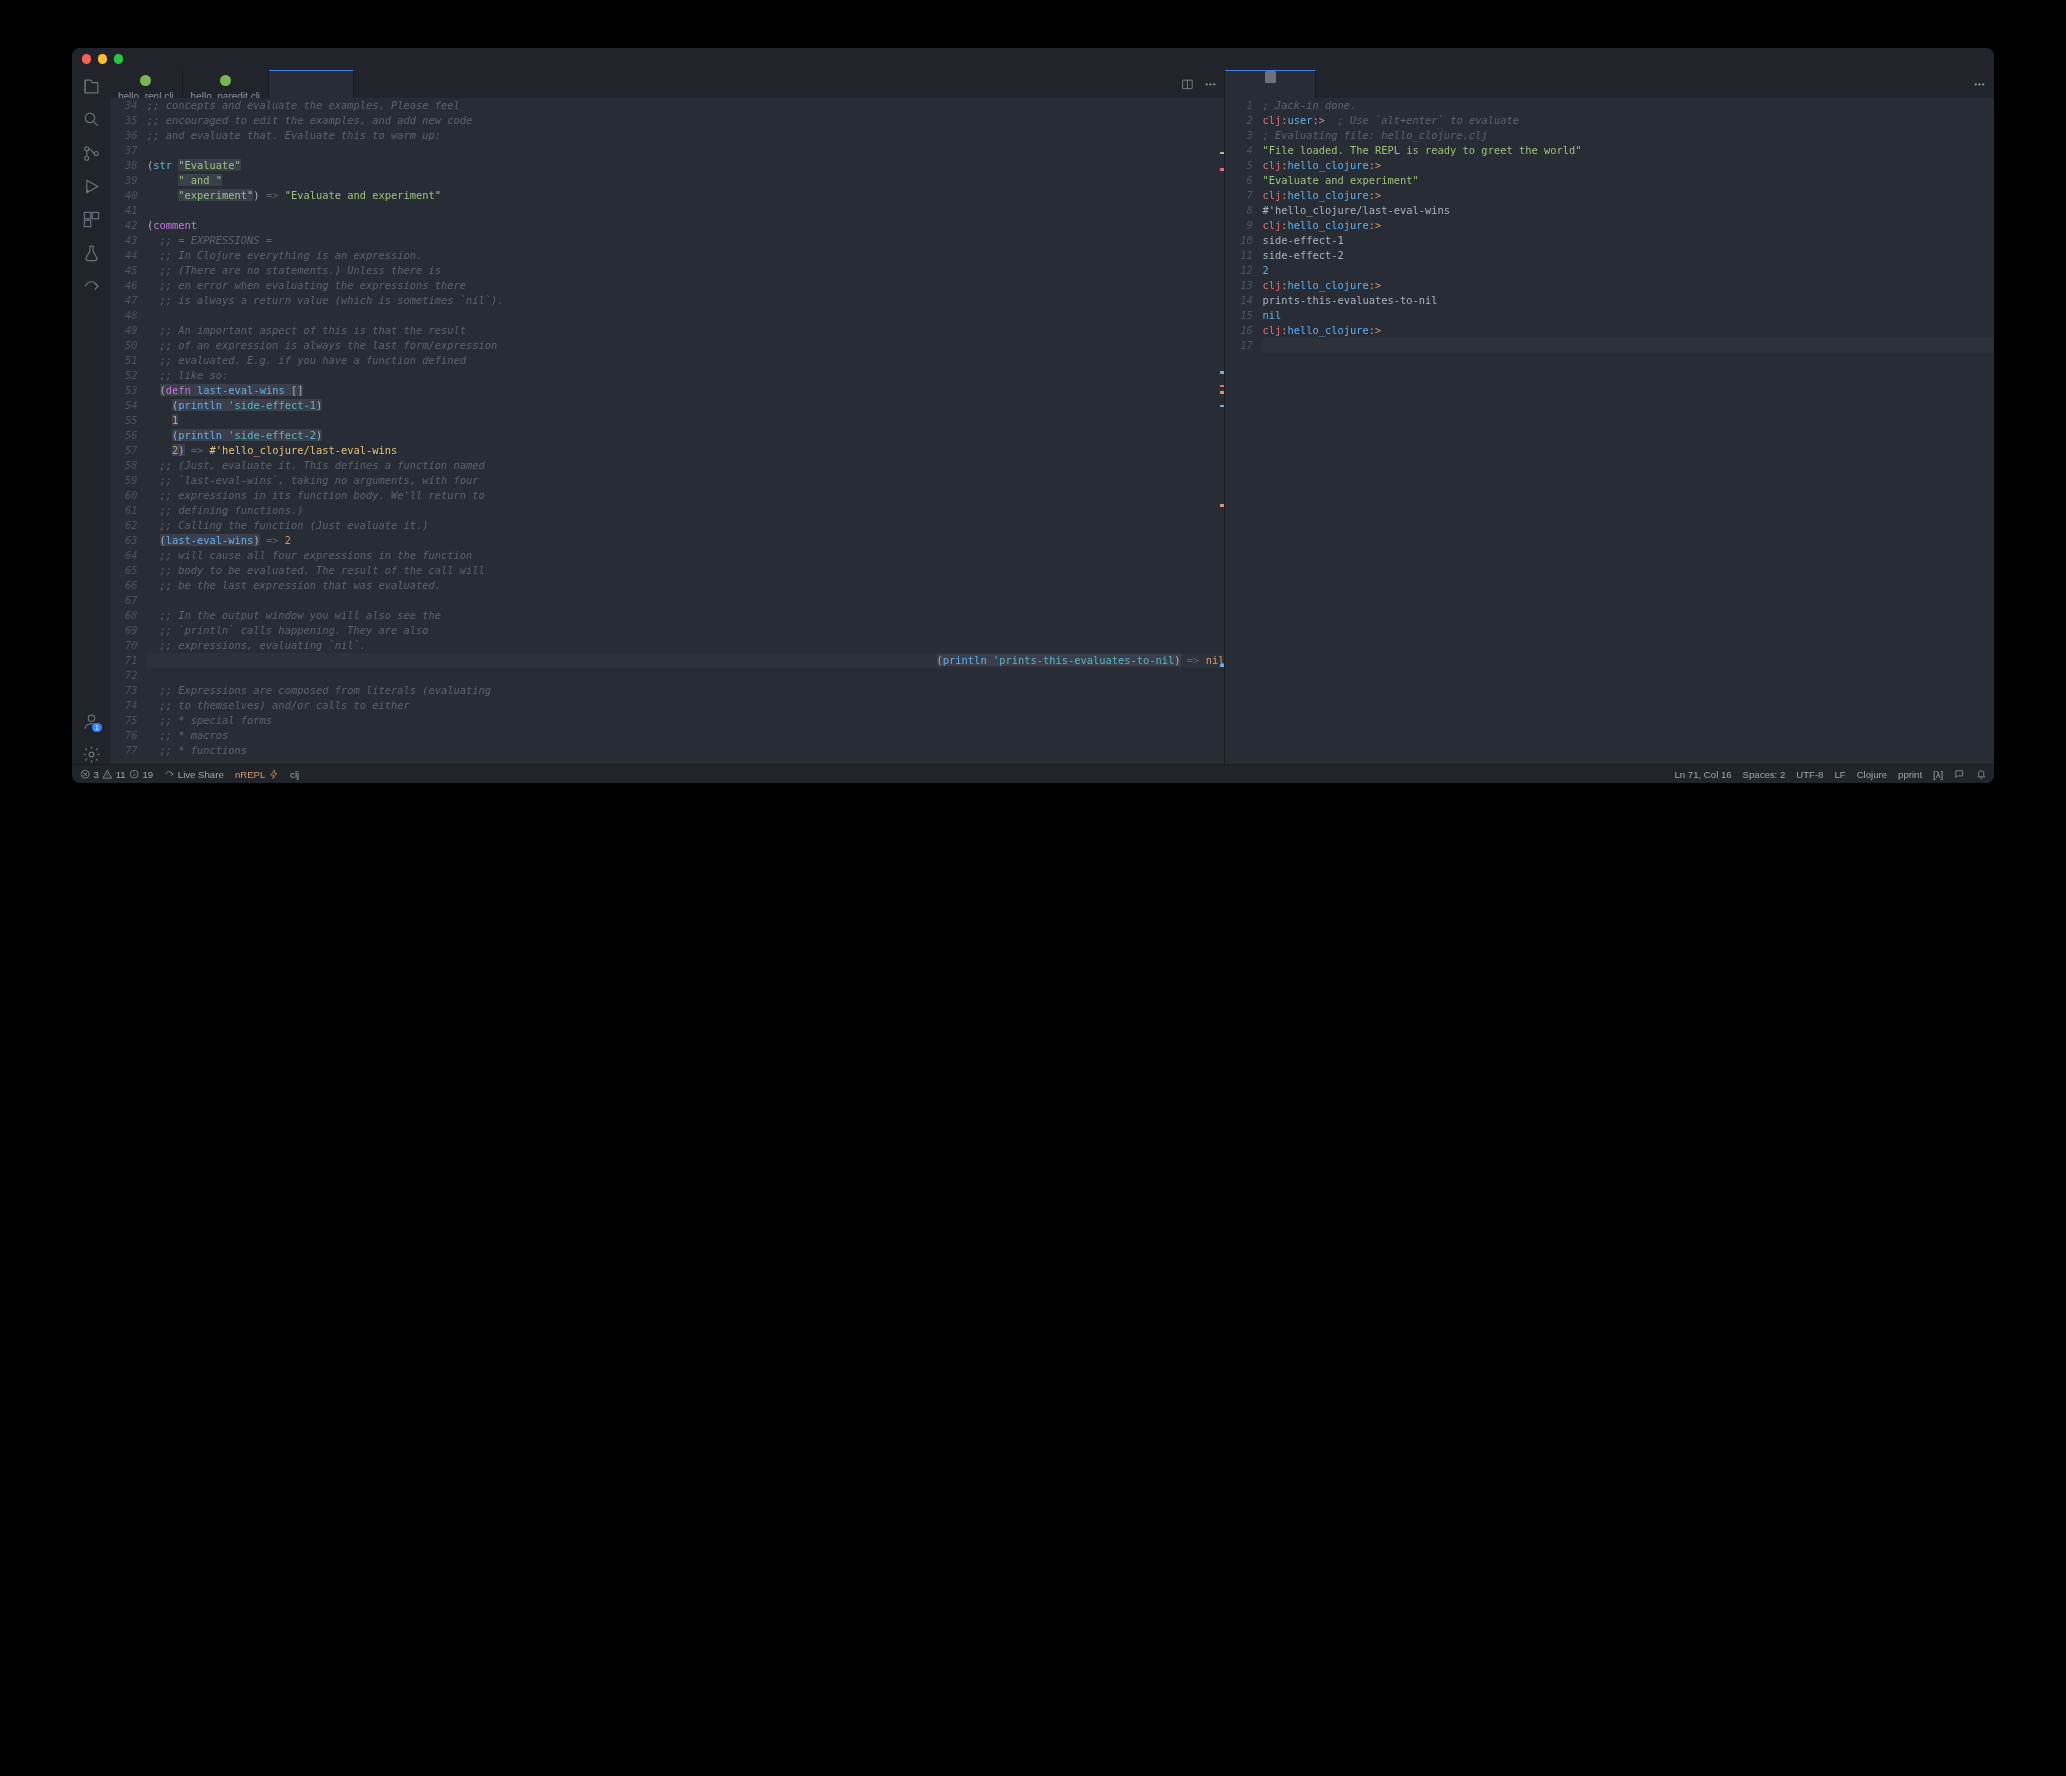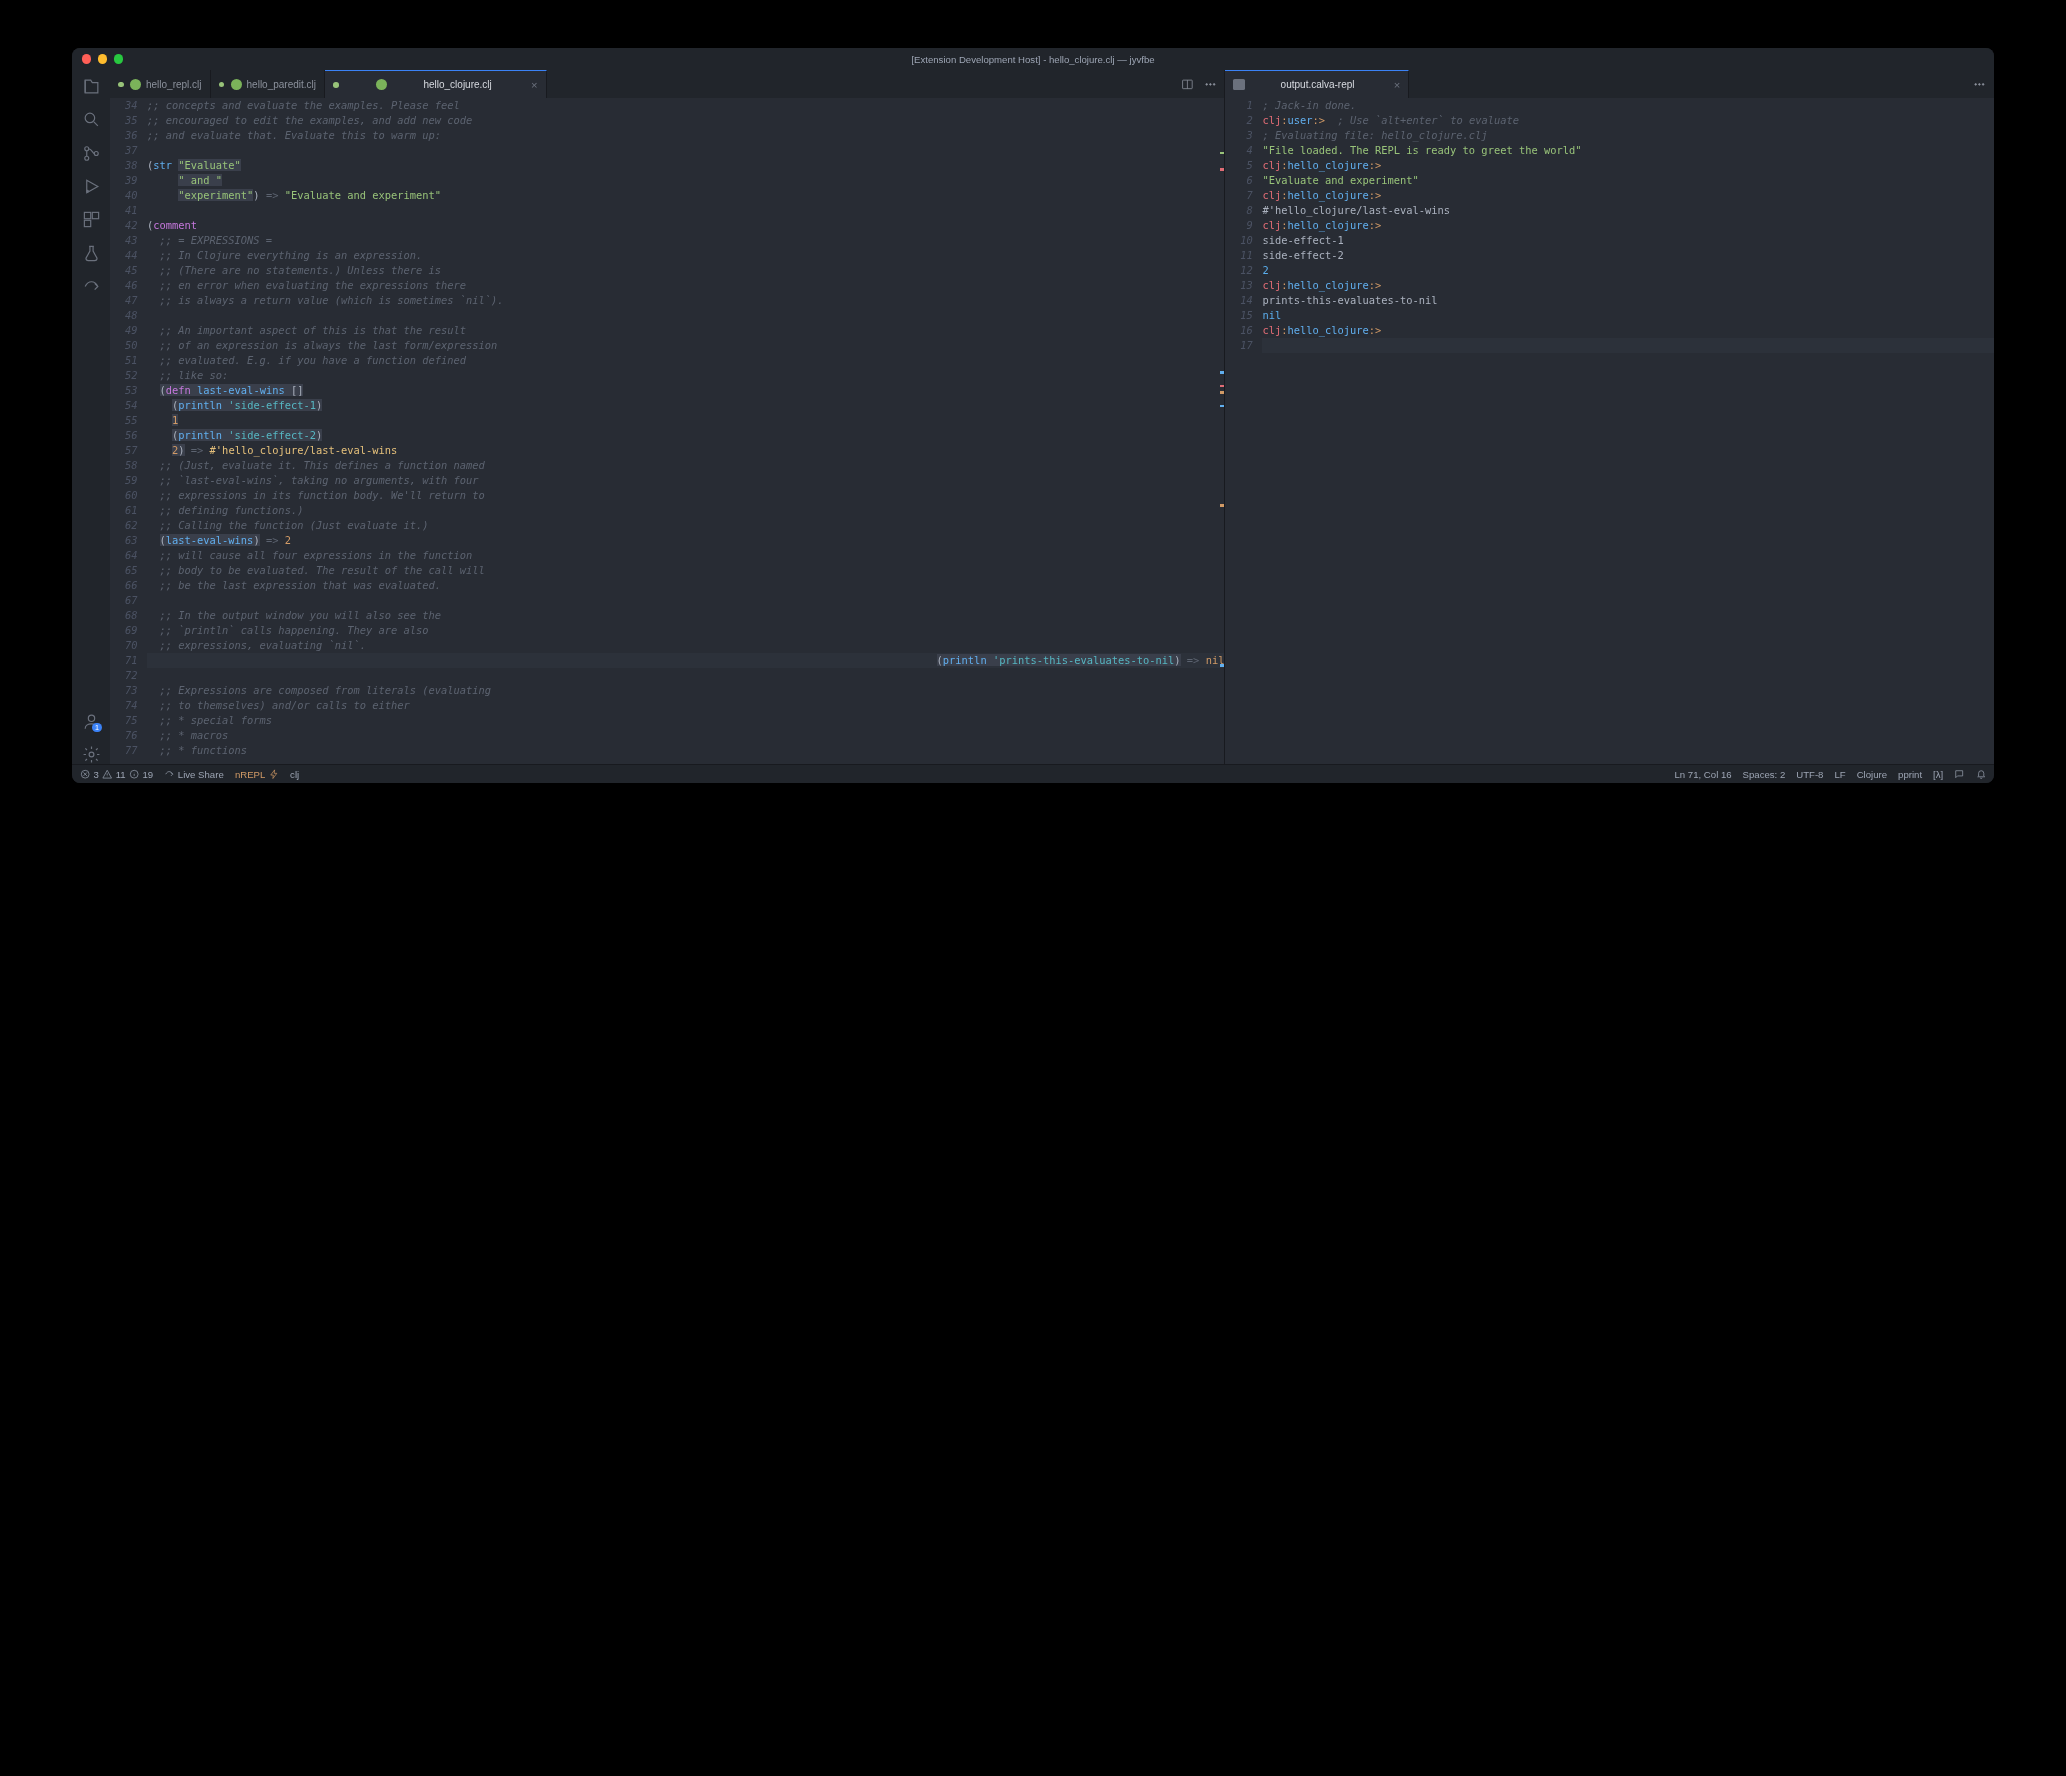--- a/index.html
+++ b/index.html
@@ -58,20 +58,21 @@
   .editors { flex:1; display:flex; min-width:0; }
   .group { flex:1; display:flex; flex-direction:column; min-width:0; border-right:0.8px solid #181a1f;}
   .group:last-child { border-right:none; }
   
   .tabbar { height:28px; background:#21252b; display:flex; align-items:stretch; flex-shrink:0;}
   .tab {
     display:flex; align-items:center; gap:4.8px;
     padding:0 8px; font-size:10px; color:#8b919c;
     border-right:0.8px solid #181a1f; background:#21252b;
     cursor:pointer;
+    flex-direction:column;
   }
   .tab.active { background:#282c34; color:#d7dae0; border-top:0.8px solid #3b82f6;gap:36px; }
   .tab.modified::before { content:""; width:5.6px; height:5.6px; border-radius:50%; background:#98c379; margin-right:1.6px;}
   .tab .fic { width:11.2px; height:11.2px; border-radius:50%; background:#7bb35a; display:inline-block; flex-shrink:0;}
   .tab .fic.grey { background:#6b717d; border-radius:1.6px;}
   .tab .close { color:#6b717d; font-size:11.2px; margin-left:3.2px;}
   .tab-actions { margin-left:auto; display:flex; align-items:center; gap:9.6px; padding:0 8px; color:#8b919c;}
   .tab-actions svg { width:12.8px; height:12.8px; stroke:currentColor; fill:none; stroke-width:1.5;}
   
   .editor { flex:1; background:#282c34; overflow:hidden; display:flex; font-family:"Menlo","Consolas",monospace; font-size:10.4px; line-height:15px; position:relative;}
@@ -114,21 +115,20 @@
 <body>
 
 <div class="window">
 
   <div class="titlebar">
     <div class="traffic">
       <div class="tl red"></div>
       <div class="tl yellow"></div>
       <div class="tl green"></div>
     </div>
-    <div class="title">[Extension Development Host] - hello_clojure.clj — jyvfbe</div>
   </div>
 
   <div class="main">
 
     <div class="activitybar">
       <div class="act-icon">
           <svg viewBox="0 0 24 24">
             <path d="M4 4h7l2 3h7v13H4z"></path>
             <path d="M4 4v16"></path>
           </svg>

